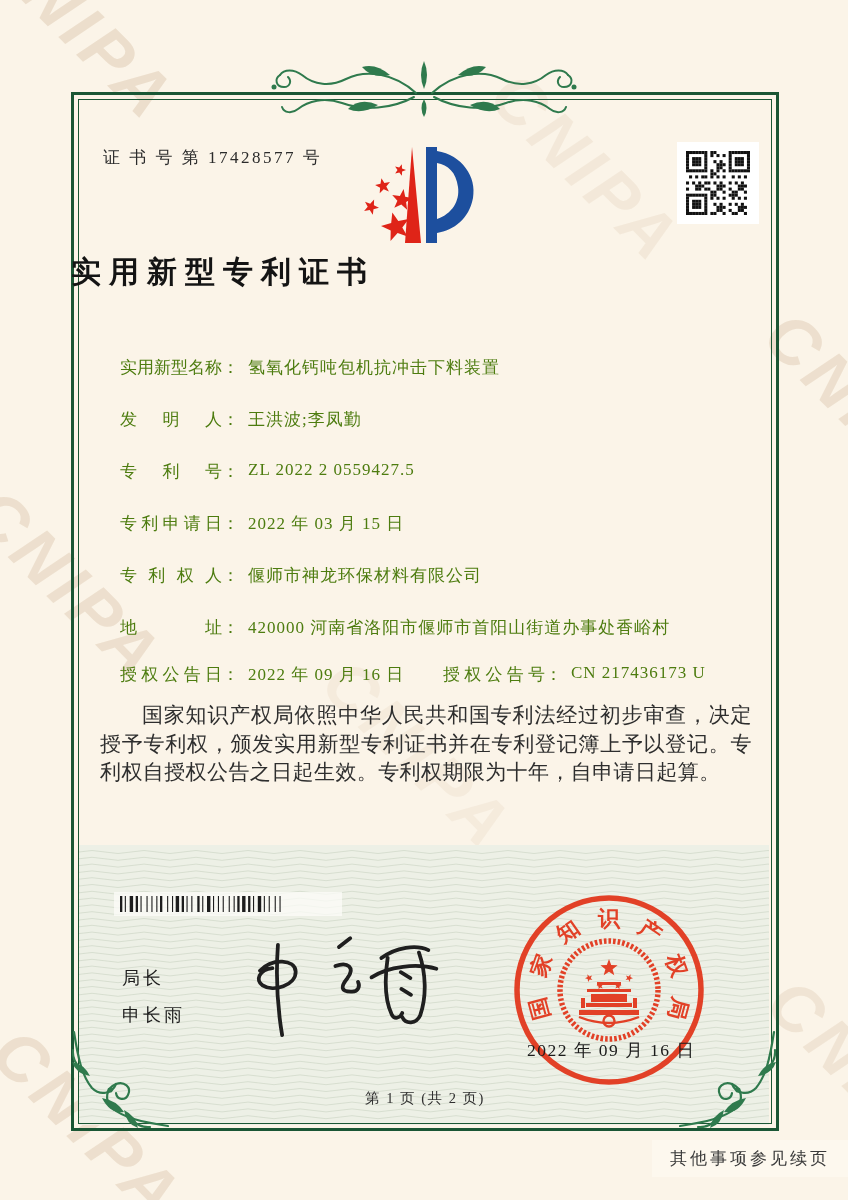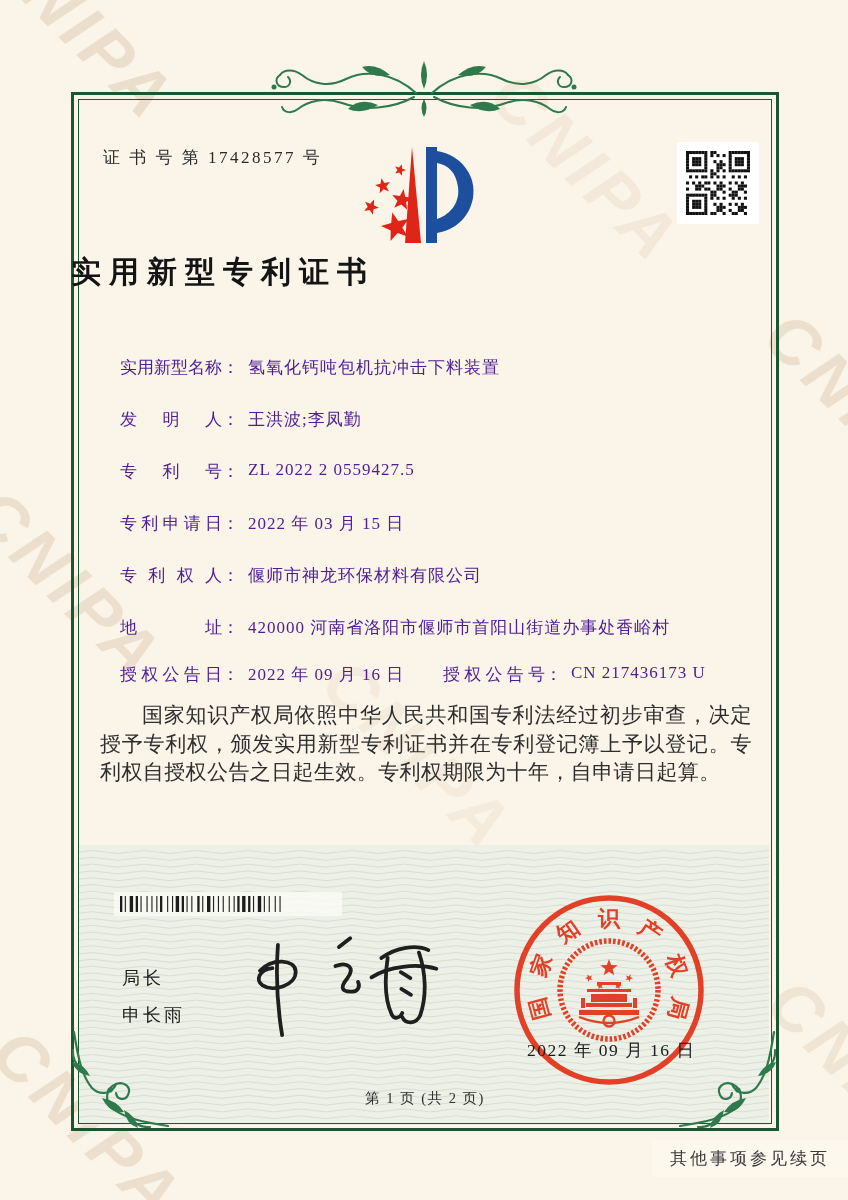--- a/index.html
+++ b/index.html
@@ -22,21 +22,21 @@
   
   #waves{position:absolute;left:79px;top:845px;z-index:2;background:var(--band);}
   
   .certno{position:absolute;left:103px;top:146px;font-size:17px;letter-spacing:2.5px;z-index:6;color:#2b2b2b;}
   #logo{position:absolute;left:350px;top:143px;z-index:6;}
   .qrbox{position:absolute;left:677px;top:142px;width:82px;height:82px;background:#fff;z-index:6;}
   .qrbox svg{position:absolute;left:9px;top:9px;}
   .title{position:absolute;left:71px;top:252px;width:708px;text-align:left;
          font-size:30px;font-weight:bold;letter-spacing:8px;color:#141414;z-index:6;}
   
-  .frow{position:absolute;left:120px;z-index:6;font-size:17px;white-space:nowrap;color:#4c1d95;}
+  .frow{position:absolute;left:120px;z-index:6;font-size:17px;white-space:nowrap;color:#4d7c0f;}
   .flabel{display:inline-block;width:102px;text-align:justify;text-align-last:justify;vertical-align:top;}
   .fcolon{display:inline-block;vertical-align:top;}
   .fvalue{display:inline-block;margin-left:9px;letter-spacing:1px;vertical-align:top;}
   .grant-right{position:absolute;left:323px;top:0;}
   
   .paras{position:absolute;left:100px;top:701px;width:652px;z-index:6;
          font-size:21px;line-height:28.5px;text-align:justify;color:#2e2e2e;letter-spacing:0.4px;}
   .paras p{text-indent:2em;}
   
   .bcback{position:absolute;left:114px;top:892px;width:228px;height:24px;background:rgba(252,252,248,0.75);z-index:3;}

